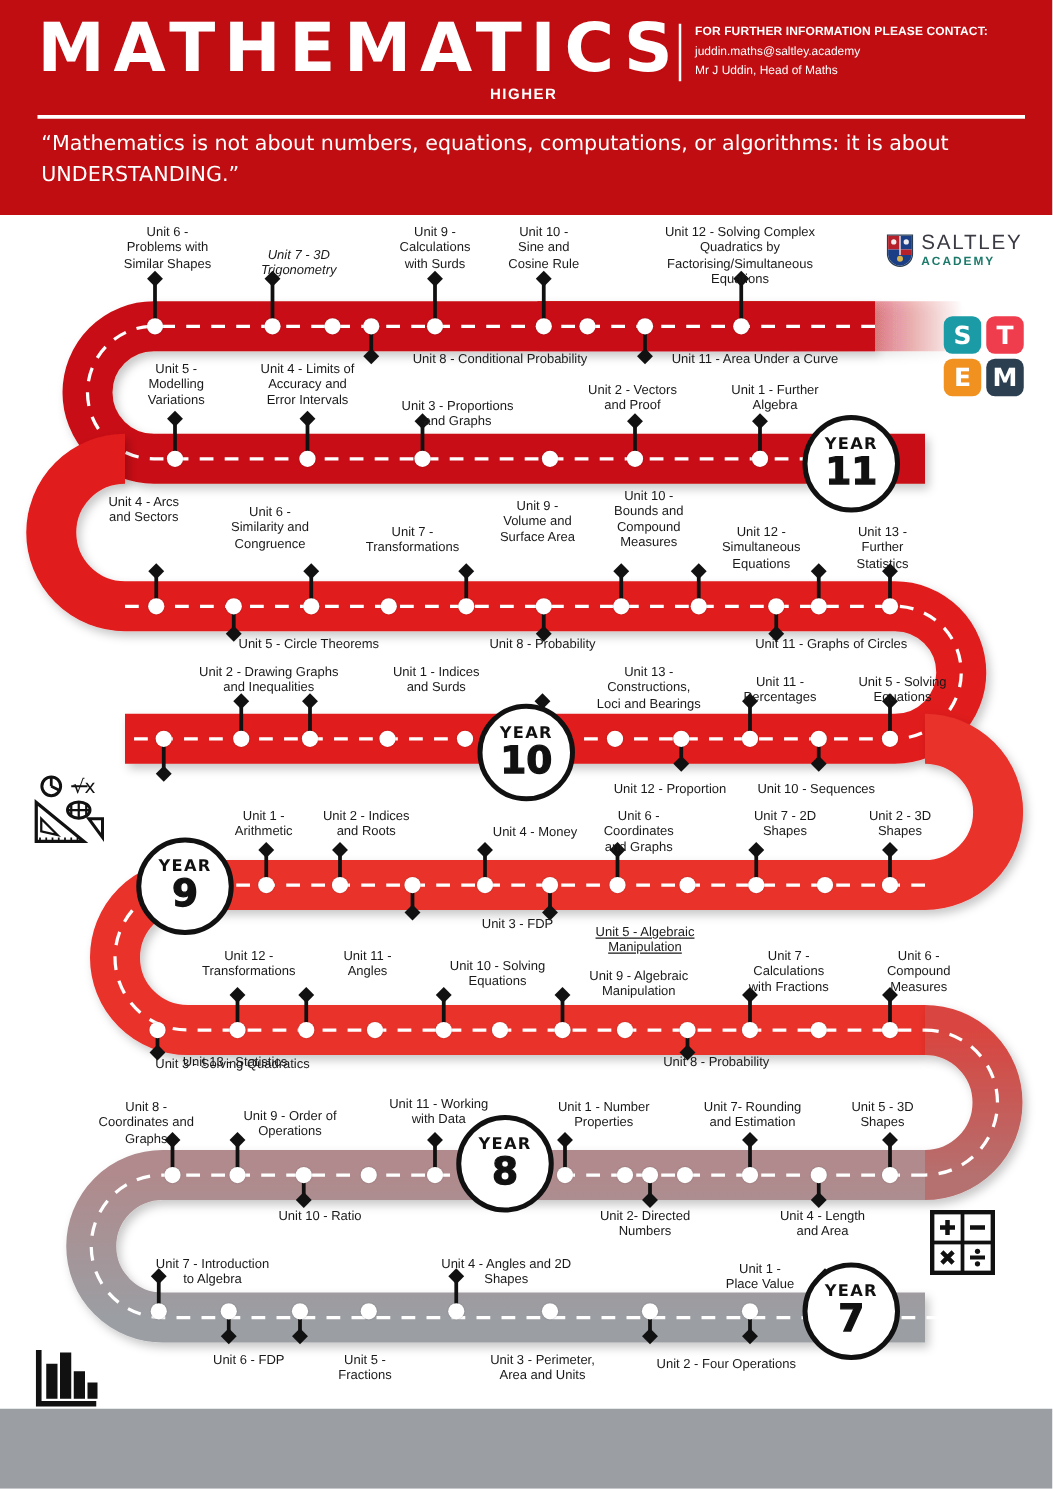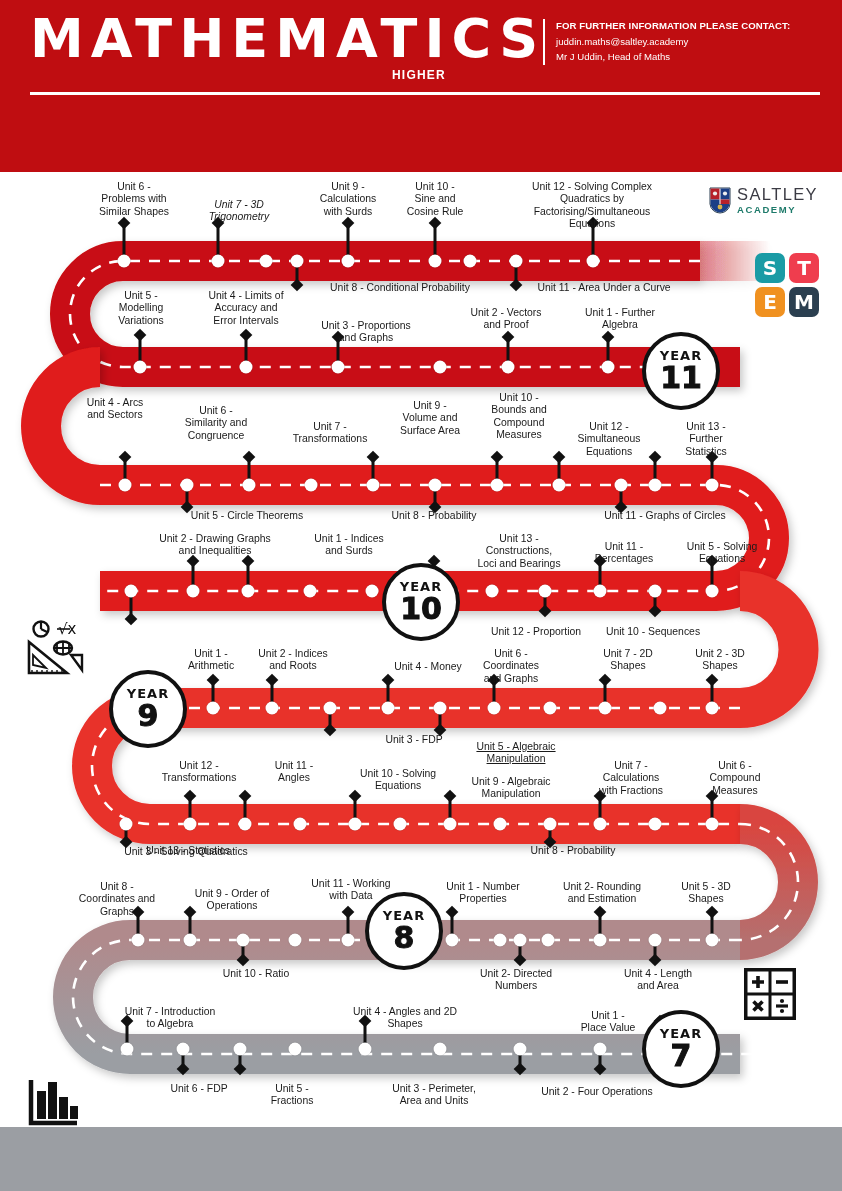--- a/index.html
+++ b/index.html
@@ -121,20 +121,21 @@
     <div class="title">MATHEMATICS</div>
     <div class="subtitle">HIGHER</div>
 
     <div class="contact">
       <div class="c-head">FOR FURTHER INFORMATION PLEASE CONTACT:</div>
       <div class="c-line">juddin.maths@saltley.academy</div>
       <div class="c-line">Mr J Uddin, Head of Maths</div>
     </div>
 
     <div class="hr"></div>
+    <div class="quote">“Mathematics is not about numbers, equations, computations, or algorithms: it is about UNDERSTANDING.”</div>
   </div>
 
   <svg class="road-svg" viewBox="0 0 842 940">
     <defs>
       <linearGradient id="fadeR" x1="0" y1="0" x2="1" y2="0">
         <stop offset="0.55" stop-color="#c80f12" stop-opacity="1"></stop>
         <stop offset="1" stop-color="#c80f12" stop-opacity="0"></stop>
       </linearGradient>
       <linearGradient id="y8grad" x1="0" y1="0" x2="0" y2="1">
         <stop offset="0" stop-color="#d9453f"></stop>
@@ -536,21 +537,21 @@
       <div class="node" style="left: 500px; top: 940px;"></div>
       <div class="node" style="left: 520px; top: 940px;"></div>
       <div class="stem" style="left: 520px; height: 20px; top: 940px;"></div>
       <div class="diamond" style="left: 520px; top: 960px;"></div>
       <div class="lbl" style="left: 516px; top: 968px;">Unit 2- Directed
 Numbers</div>
       <div class="node" style="left: 548px; top: 940px;"></div>
       <div class="node" style="left: 600px; top: 940px;"></div>
       <div class="stem" style="left: 600px; height: 28px; top: 912px;"></div>
       <div class="diamond" style="left: 600px; top: 912px;"></div>
-      <div class="lbl" style="left: 602px; top: 881px;">Unit 2- Rounding
+      <div class="lbl" style="left: 602px; top: 881px;">Unit 7- Rounding
 and Estimation</div>
       <div class="node" style="left: 655px; top: 940px;"></div>
       <div class="stem" style="left: 655px; height: 20px; top: 940px;"></div>
       <div class="diamond" style="left: 655px; top: 960px;"></div>
       <div class="lbl" style="left: 658px; top: 968px;">Unit 4 - Length
 and Area</div>
       <div class="node" style="left: 712px; top: 940px;"></div>
       <div class="stem" style="left: 712px; height: 28px; top: 912px;"></div>
       <div class="diamond" style="left: 712px; top: 912px;"></div>
       <div class="lbl" style="left: 706px; top: 881px;">Unit 5 - 3D
@@ -577,21 +578,21 @@
 Shapes</div>
       <div class="node" style="left: 440px; top: 1049px;"></div>
       <div class="node" style="left: 520px; top: 1049px;"></div>
       <div class="stem" style="left: 520px; height: 20px; top: 1049px;"></div>
       <div class="diamond" style="left: 520px; top: 1069px;"></div>
       <div class="lbl" style="left: 434px; top: 1083px;">Unit 3 - Perimeter,
 Area and Units</div>
       <div class="node" style="left: 600px; top: 1049px;"></div>
       <div class="stem" style="left: 600px; height: 20px; top: 1049px;"></div>
       <div class="diamond" style="left: 600px; top: 1069px;"></div>
-      <div class="lbl" style="left: 581px; top: 1086px; margin-left: 16px;">Unit 2 - Four Operations</div>
+      <div class="lbl" style="left: 581px; top: 1086px;">Unit 2 - Four Operations</div>
       <div class="node" style="left: 660px; top: 1049px;"></div>
       <div class="stem" style="left: 660px; height: 28px; top: 1021px;"></div>
       <div class="diamond" style="left: 660px; top: 1021px;"></div>
       <div class="lbl" style="left: 608px; top: 1010px;">Unit 1 -
 Place Value</div>
     </div>
 
   <div class="footer"></div>
 </div>
 

